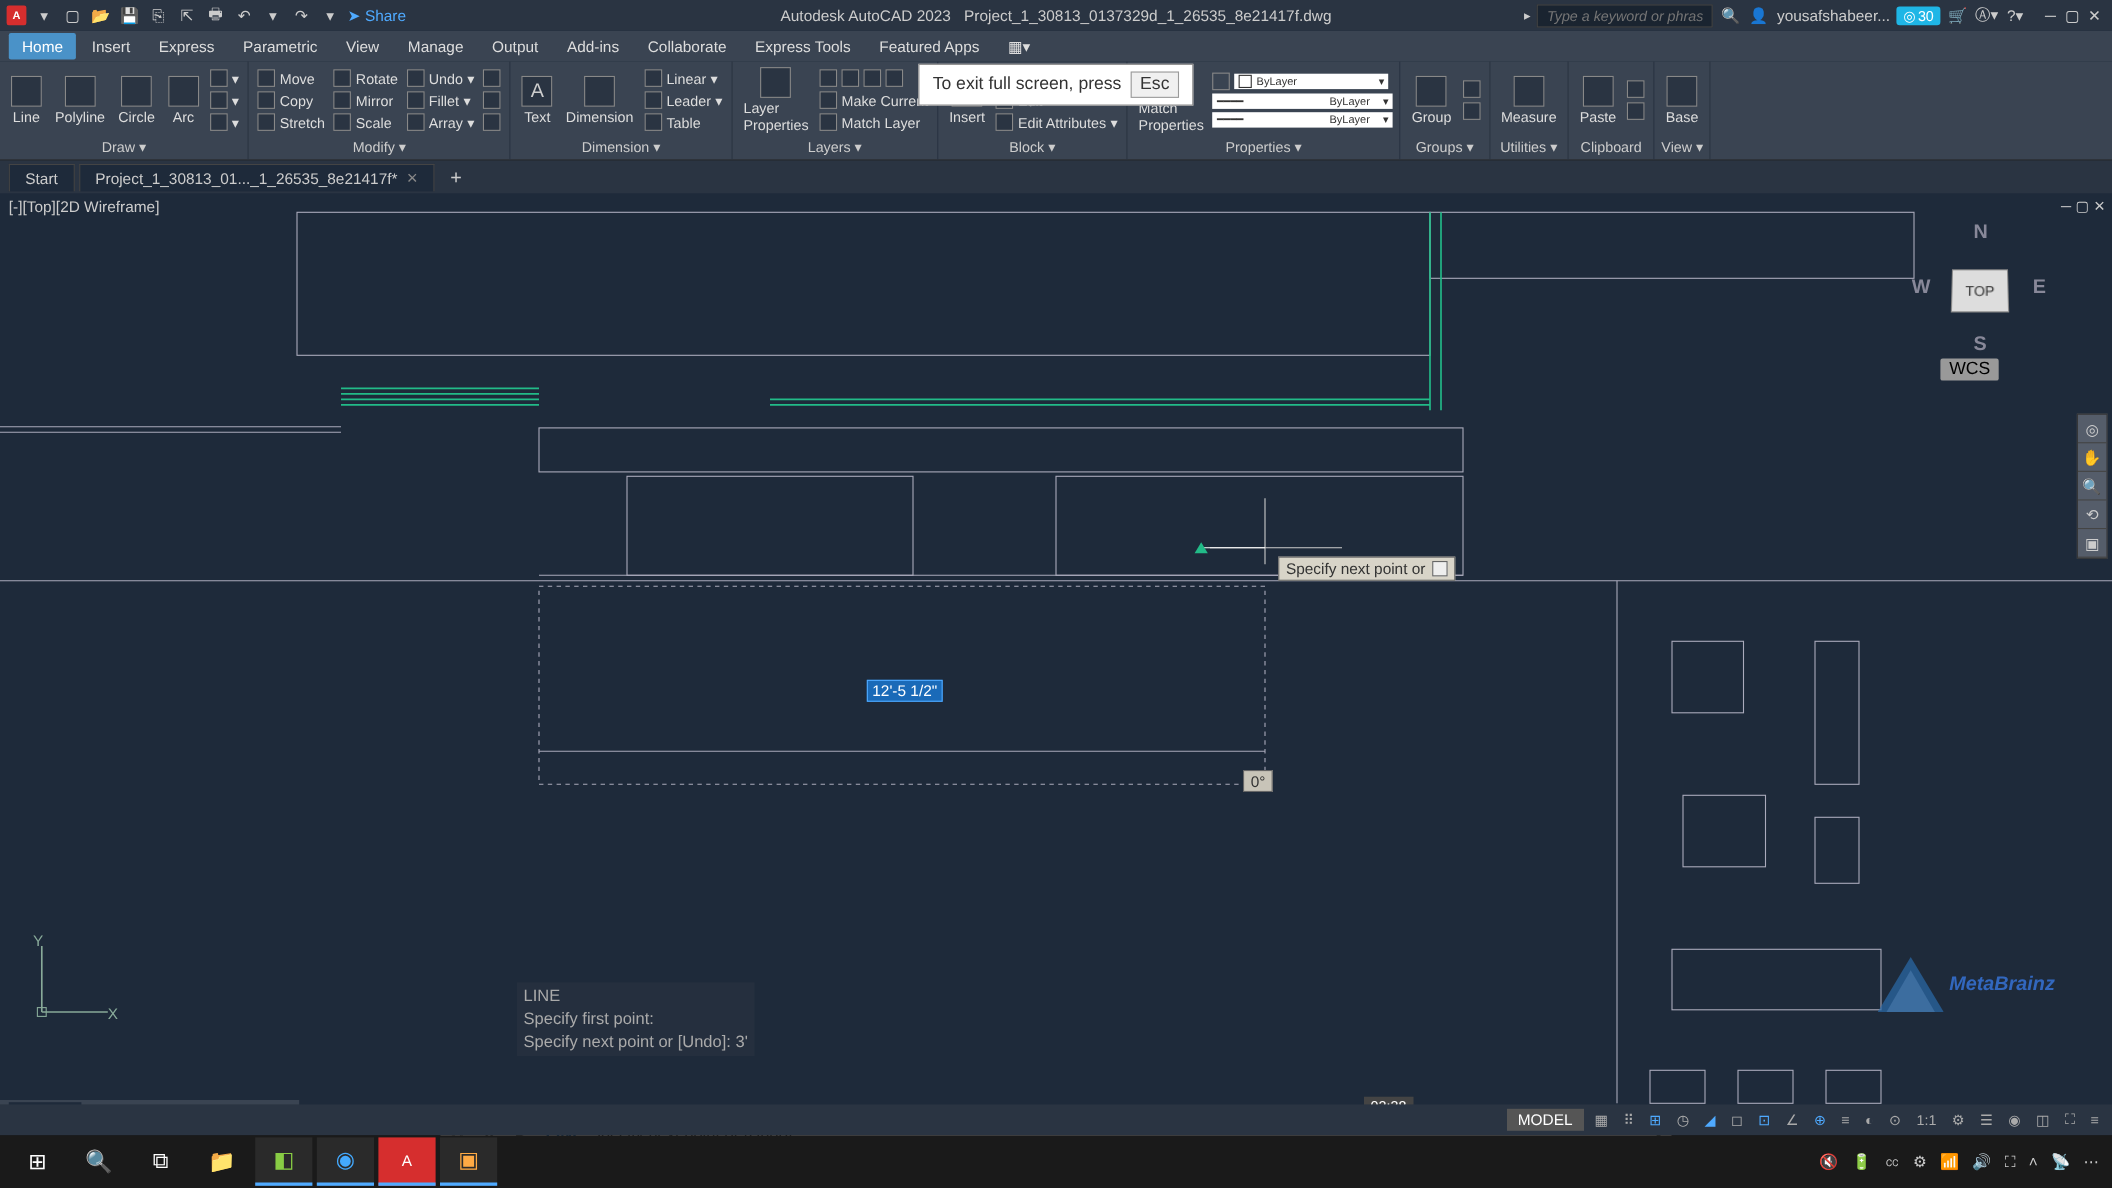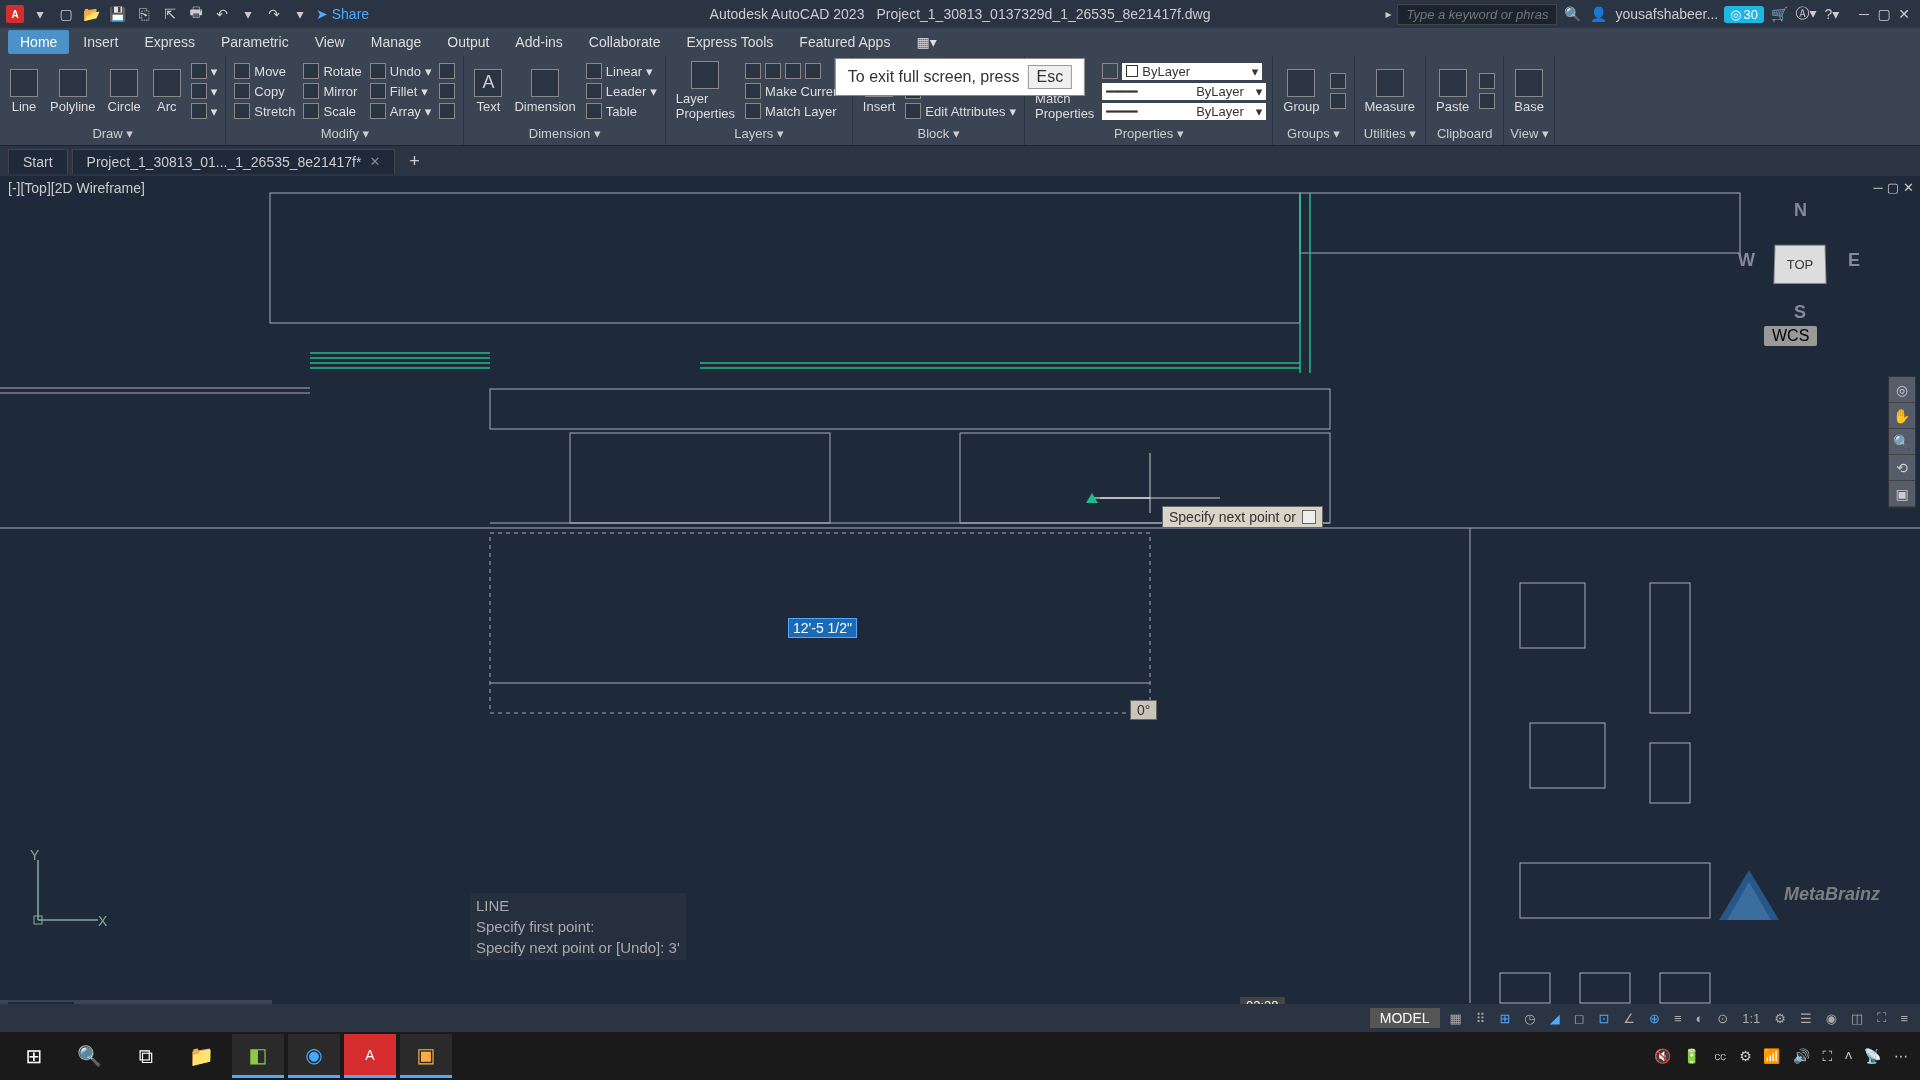--- a/index.html
+++ b/index.html
@@ -21,21 +21,21 @@
 .ribbon-tab.active{background:#4a92c8;color:#fff;border-radius:2px}
 .ribbon{height:90px;background:#3a4452;display:flex;border-bottom:1px solid #222}
 .ribbon-panel{border-right:1px solid #2a3442;padding:2px 6px;display:flex;flex-direction:column;position:relative}
 .panel-content{flex:1;display:flex;align-items:center;gap:4px}
 .panel-label{font-size:13px;color:#ccc;text-align:center;padding:2px 0;cursor:pointer}
 .rb-big{display:flex;flex-direction:column;align-items:center;gap:2px;color:#ddd;font-size:13px;cursor:pointer;padding:0 4px}
 .rb-big .icon{width:28px;height:28px;border:1px solid #888;background:#2a3442}
 .rb-small{display:flex;align-items:center;gap:4px;color:#ddd;font-size:13px;cursor:pointer;padding:1px 2px}
 .rb-small .icon{width:16px;height:16px;border:1px solid #888;background:#2a3442}
 .rb-col{display:flex;flex-direction:column;gap:2px}
-.layer-combo{background:#fff;color:#333;padding:1px 4px;font-size:13px;width:140px;display:flex;align-items:center;gap:4px}
+.layer-combo{background:#fff;color:#333;padding:1px 4px;font-size:10px;width:140px;display:flex;align-items:center;gap:4px}
 .file-tabs{height:30px;background:#2a3442;display:flex;align-items:center;padding-left:8px;gap:4px}
 .file-tab{background:#1e2a3a;color:#ccc;padding:4px 14px;font-size:14px;border-top:1px solid #444;border-left:1px solid #444;border-right:1px solid #444;display:flex;align-items:center;gap:8px;cursor:pointer}
 .file-tab .close{font-size:13px;color:#888}
 .tab-add{color:#ccc;font-size:18px;padding:0 10px;cursor:pointer}
 .drawing-area{position:absolute;top:176px;left:0;right:0;bottom:60px;background:#1e2a3a}
 .viewport-label{position:absolute;top:4px;left:8px;color:#ccc;font-size:14px}
 .esc-banner{position:absolute;top:-118px;left:50%;transform:translateX(-50%);background:#fff;color:#333;padding:6px 12px;font-size:16px;display:flex;align-items:center;gap:8px;border:1px solid #888;z-index:100}
 .esc-key{border:1px solid #999;padding:2px 8px;border-radius:0;background:#f0f0f0}
 svg.cad{position:absolute;top:0;left:0;width:100%;height:100%}
 .dim-input{position:absolute;background:#1a6ab8;color:#fff;padding:1px 4px;font-size:14px;border:1px solid #4faaff}
@@ -60,21 +60,21 @@
 .model-tab{padding:3px 14px;font-size:14px;color:#ccc;cursor:pointer}
 .model-tab.active{background:#1e2a3a;color:#fff}
 .status-bar{position:absolute;bottom:0;left:0;right:0;height:30px;background:#2a3442;display:flex;align-items:center;justify-content:flex-end;padding-right:8px;gap:6px;color:#ccc;font-size:13px}
 .status-btn{padding:2px 4px;cursor:pointer;color:#aaa}
 .status-btn.on{color:#4faaff}
 .model-badge{background:#555;padding:2px 10px;color:#fff;font-size:14px}
 .taskbar{position:absolute;bottom:0;left:0;right:0;height:48px;background:#1a1a1a;display:flex;align-items:center;padding-left:8px;gap:4px;z-index:200}
 .taskbar-btn{width:52px;height:44px;display:flex;align-items:center;justify-content:center;color:#fff;font-size:20px;cursor:pointer}
 .taskbar-btn.active{border-bottom:3px solid #4faaff;background:#2a2a2a}
 .tray{margin-left:auto;display:flex;align-items:center;gap:12px;padding-right:12px;color:#ccc;font-size:14px}
-.logo-watermark{position:absolute;bottom:100px;right:40px;color:#a3a3a3;font-size:18px;opacity:.7;font-weight:bold;font-style:italic}
+.logo-watermark{position:absolute;bottom:100px;right:52px;color:#3b82f6;font-size:18px;opacity:.7;font-weight:bold;font-style:italic}
 .time-badge{position:absolute;bottom:66px;left:1240px;background:#444;color:#fff;padding:1px 6px;font-size:13px}
 </style>
 </head>
 <body>
 
 <div class="title-bar">
   <div class="title-left">
     <div class="title-icon">A</div>
     <div class="qat-btn">▾</div>
     <div class="qat-btn">▢</div>

